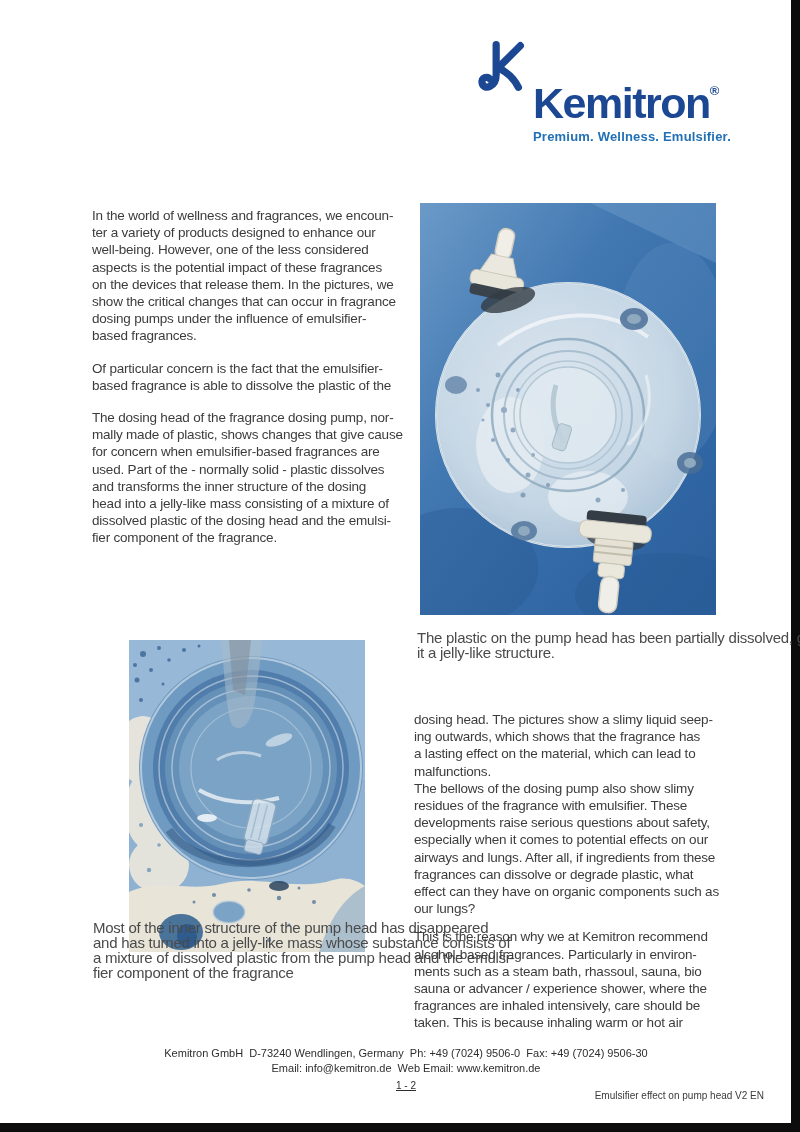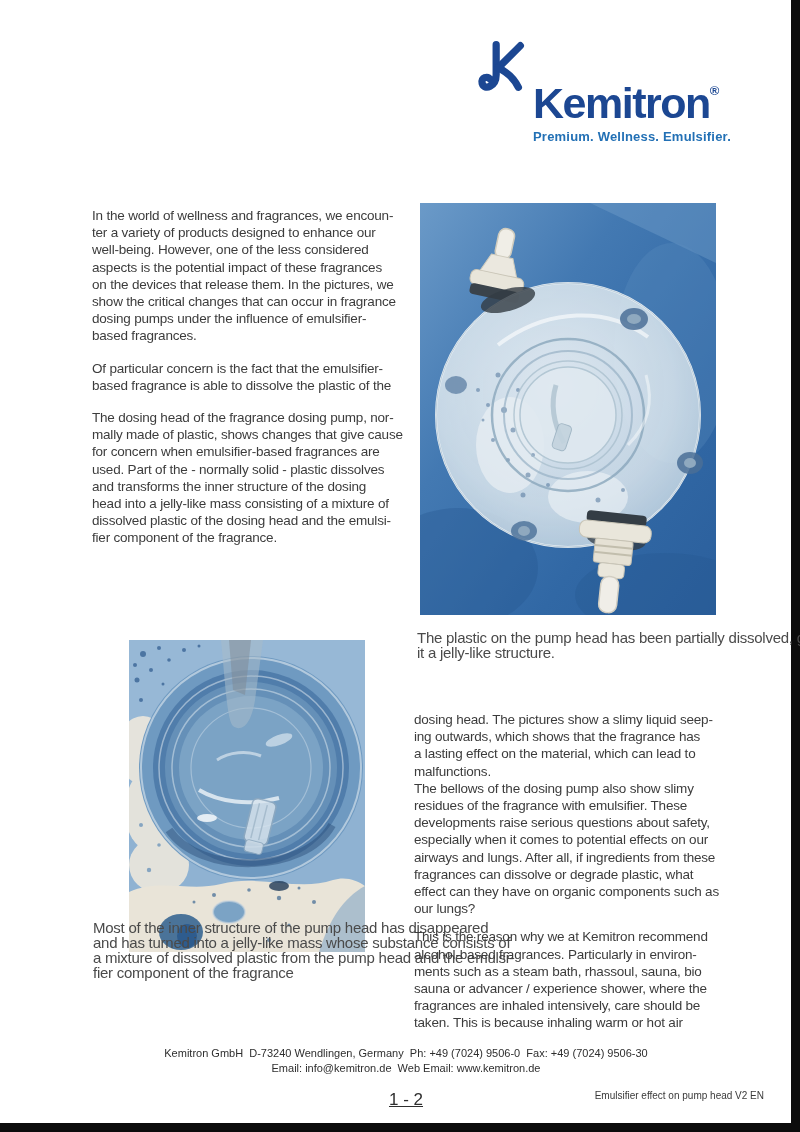--- a/index.html
+++ b/index.html
@@ -35,21 +35,21 @@
   .figure-1 { left:420px; top:203px; width:296px; height:412px; }
   .figure-2 { left:129px; top:640px; width:236px; height:312px; }
   figure svg { display:block; }
 
   .caption { position:absolute; font-size:15px; line-height:15px; letter-spacing:-0.25px; color:#4a4a4a; white-space:pre; }
   .caption-1 { left:417px; top:630px; }
   .caption-2 { left:93px;  top:920px; }
 
   .footer { position:absolute; left:92px; top:1046px; width:628px; text-align:center; color:#2e2e2e; }
   .footer-line { font-size:11px; line-height:15px; white-space:pre; }
-  .page-number { font-size:17px; line-height:15px; margin-top:16px;text-decoration:underline; }
+  .page-number { font-size:10px; line-height:15px; margin-top:2px;text-decoration:underline; }
   .doc-id { position:absolute; right:36px; top:1090px; font-size:10px; color:#3a3a3a;text-align:right; }
 </style>
 </head>
 <body>
 
 <div class="page">
 
   <div class="edge-right"></div>
   <div class="edge-bottom"></div>
 

